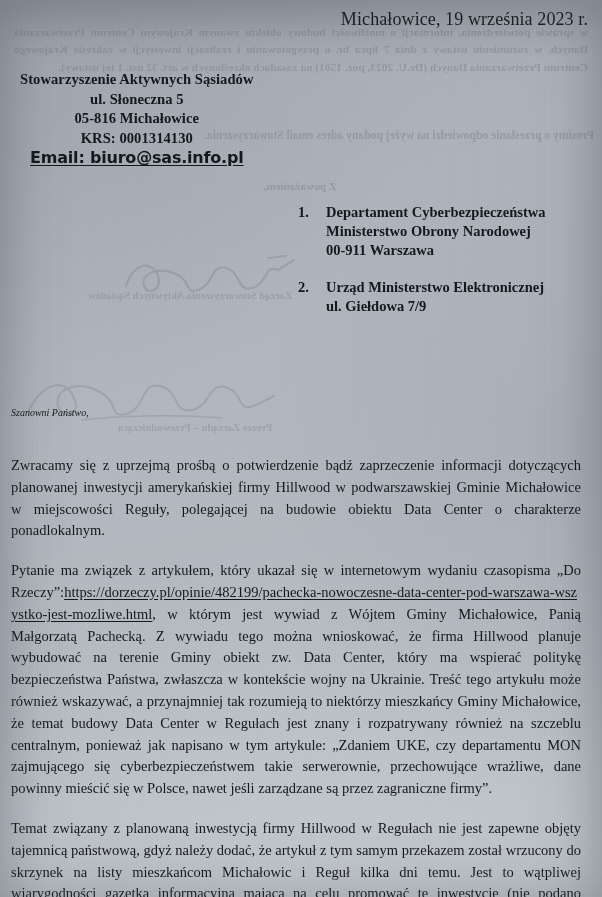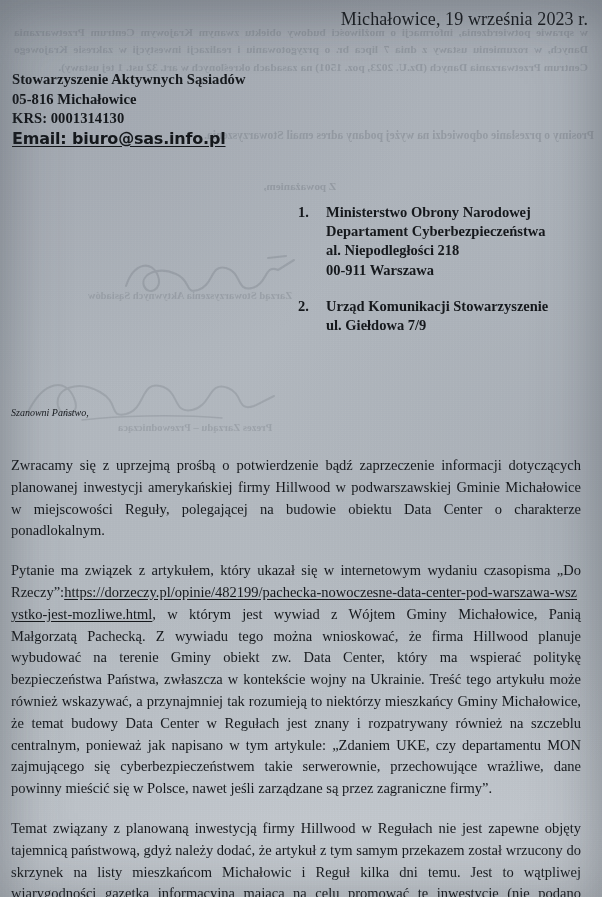--- a/index.html
+++ b/index.html
@@ -97,26 +97,27 @@
     position: absolute;
     right: 14px;
     top: 9px;
     font-size: 18px;
     letter-spacing: 0.1px;
     white-space: nowrap;
   }
 
   .sender {
     position: absolute;
-    left: 12px;
+    left: 20px;
     top: 70px;
     font-size: 14.6px;
     line-height: 19.6px;
     font-weight: bold;
     letter-spacing: 0.05px;
+    text-align: center;
   }
   .sender .email {
     font-family: "DejaVu Sans", "Liberation Sans", sans-serif;
     font-size: 16px;
     font-weight: bold;
     text-decoration: underline;
     text-underline-offset: 2px;
     letter-spacing: -0.2px;
   }
 
@@ -191,41 +192,41 @@
              C190 44, 186 18, 206 26 C222 32, 214 50, 232 44 L252 34" fill="none" stroke="#767d86" stroke-width="2" stroke-linecap="round"></path>
     <path d="M60 58 C96 54, 150 52, 200 56" fill="none" stroke="#767d86" stroke-width="1.6" stroke-linecap="round"></path>
   </svg>
 
   <div class="content">
 
     <div class="date-line">Michałowice, 19 września 2023 r.</div>
 
     <div class="sender">
       <div>Stowarzyszenie Aktywnych Sąsiadów</div>
+      <div>ul. Słoneczna 5</div>
       <div>05-816 Michałowice</div>
       <div>KRS: 0001314130</div>
       <div class="email">Email: biuro@sas.info.pl</div>
     </div>
 
     <div class="recipients">
 
       <div class="recipient">
         <div class="num">1.</div>
         <div class="addr">
+          <div>Departament Cyberbezpieczeństwa</div>
           <div>Ministerstwo Obrony Narodowej</div>
-          <div>Departament Cyberbezpieczeństwa</div>
-          <div>al. Niepodległości 218</div>
           <div>00-911 Warszawa</div>
         </div>
       </div>
 
       <div class="recipient">
         <div class="num">2.</div>
         <div class="addr">
-          <div>Urząd Komunikacji Stowarzyszenie</div>
+          <div>Urząd Ministerstwo Elektronicznej</div>
           <div>ul. Giełdowa 7/9</div>
         </div>
       </div>
 
     </div>
 
     <div class="salutation">Szanowni Państwo,</div>
 
     <div class="body">
 

